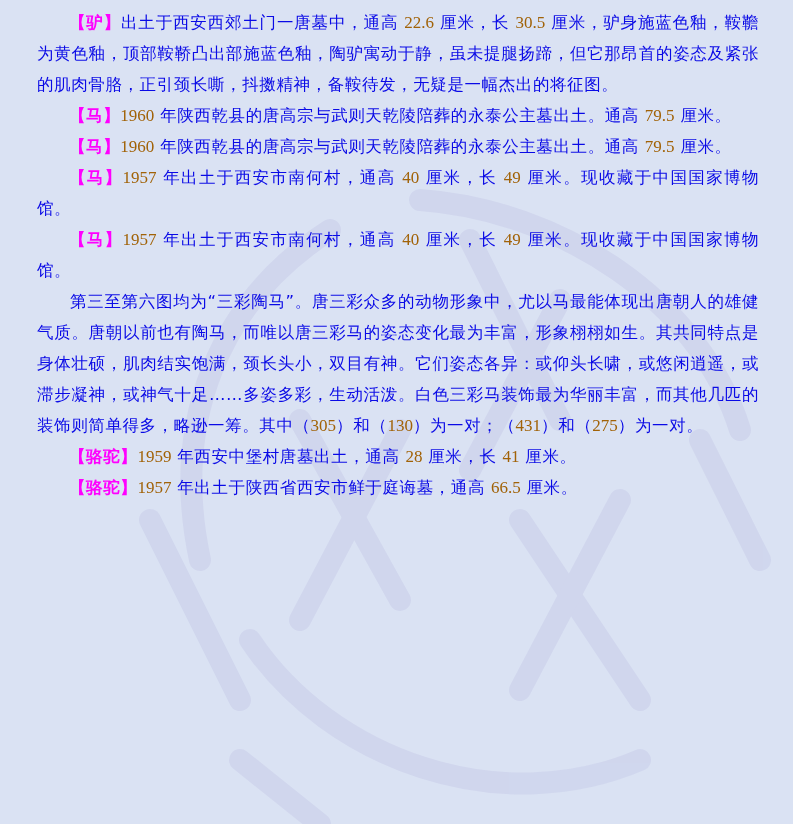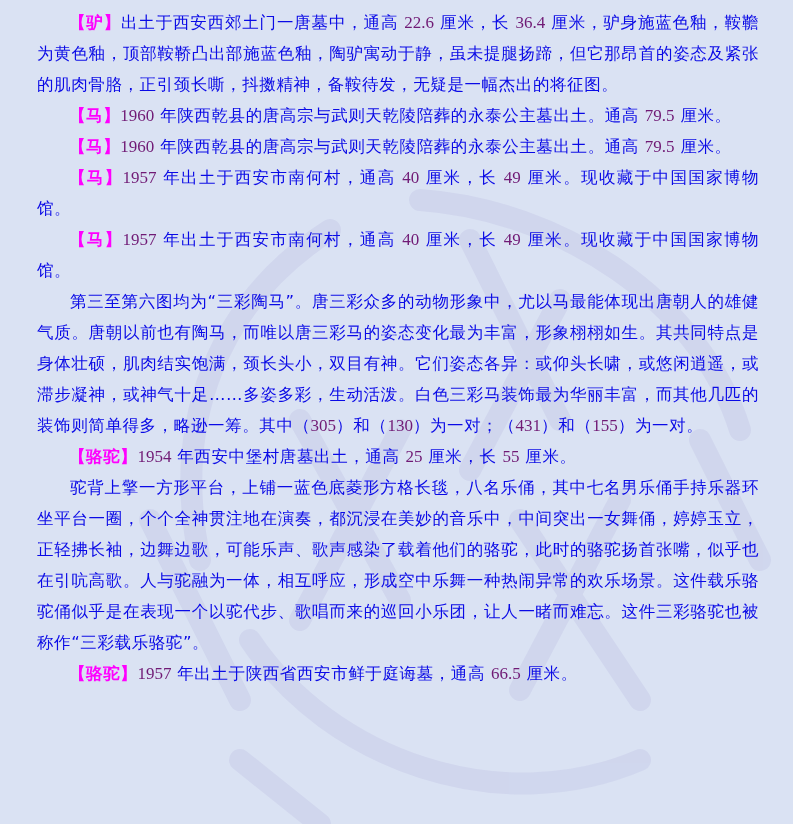--- a/index.html
+++ b/index.html
@@ -39,21 +39,21 @@
       text-align-last: left;
     }
     .tag {
       color: #ff00ff;
       font-weight: bold;
       margin-left: -1px;
     }
     .num {
       font-family: "Liberation Serif", serif;
       font-size: 17px;
-      color: #701a75;
+      color: #a16207;
       letter-spacing: 0;
     }
   </style>
 </head>
 <body>
 
 <svg class="watermark" viewBox="0 0 793 824" xmlns="http://www.w3.org/2000/svg">
   <g fill="none" stroke="#c9cde9" stroke-width="22" stroke-linecap="round" opacity="0.55">
     <path d="M420 200 C 560 210, 700 300, 740 430"></path>
     <path d="M330 230 C 220 300, 170 420, 200 560"></path>
@@ -64,23 +64,22 @@
     <path d="M400 430 L 300 620"></path>
     <path d="M520 520 L 640 700"></path>
     <path d="M620 500 L 520 690"></path>
     <path d="M150 520 L 240 700"></path>
     <path d="M700 440 L 760 560"></path>
     <path d="M240 760 L 320 824"></path>
   </g>
 </svg>
 
 <div class="content">
-  <p class="para"><span class="tag">【驴】</span><span>出土于西安西郊土门一唐墓中，通高 <span class="num">22.6</span> 厘米，长 <span class="num">36.4</span> 厘米，驴身施蓝色釉，鞍韂为黄色釉，顶部鞍鞒凸出部施蓝色釉，陶驴寓动于静，虽未提腿扬蹄，但它那昂首的姿态及紧张的肌肉骨胳，正引颈长嘶，抖擞精神，备鞍待发，无疑是一幅杰出的将征图。</span></p>
+  <p class="para"><span class="tag">【驴】</span><span>出土于西安西郊土门一唐墓中，通高 <span class="num">22.6</span> 厘米，长 <span class="num">30.5</span> 厘米，驴身施蓝色釉，鞍韂为黄色釉，顶部鞍鞒凸出部施蓝色釉，陶驴寓动于静，虽未提腿扬蹄，但它那昂首的姿态及紧张的肌肉骨胳，正引颈长嘶，抖擞精神，备鞍待发，无疑是一幅杰出的将征图。</span></p>
   <p class="para"><span class="tag">【马】</span><span><span class="num">1960</span> 年陕西乾县的唐高宗与武则天乾陵陪葬的永泰公主墓出土。通高 <span class="num">79.5</span> 厘米。</span></p>
   <p class="para"><span class="tag">【马】</span><span><span class="num">1960</span> 年陕西乾县的唐高宗与武则天乾陵陪葬的永泰公主墓出土。通高 <span class="num">79.5</span> 厘米。</span></p>
   <p class="para"><span class="tag">【马】</span><span><span class="num">1957</span> 年出土于西安市南何村，通高 <span class="num">40</span> 厘米，长 <span class="num">49</span> 厘米。现收藏于中国国家博物馆。</span></p>
   <p class="para"><span class="tag">【马】</span><span><span class="num">1957</span> 年出土于西安市南何村，通高 <span class="num">40</span> 厘米，长 <span class="num">49</span> 厘米。现收藏于中国国家博物馆。</span></p>
-  <p class="para"><span>第三至第六图均为“三彩陶马”。唐三彩众多的动物形象中，尤以马最能体现出唐朝人的雄健气质。唐朝以前也有陶马，而唯以唐三彩马的姿态变化最为丰富，形象栩栩如生。其共同特点是身体壮硕，肌肉结实饱满，颈长头小，双目有神。它们姿态各异：或仰头长啸，或悠闲逍遥，或滞步凝神，或神气十足……多姿多彩，生动活泼。白色三彩马装饰最为华丽丰富，而其他几匹的装饰则简单得多，略逊一筹。其中（<span class="num">305</span>）和（<span class="num">130</span>）为一对；（<span class="num">431</span>）和（<span class="num">155</span>）为一对。</span></p>
-  <p class="para"><span class="tag">【骆驼】</span><span><span class="num">1954</span> 年西安中堡村唐墓出土，通高 <span class="num">25</span> 厘米，长 <span class="num">55</span> 厘米。</span></p>
-  <p class="para"><span>驼背上擎一方形平台，上铺一蓝色底菱形方格长毯，八名乐俑，其中七名男乐俑手持乐器环坐平台一圈，个个全神贯注地在演奏，都沉浸在美妙的音乐中，中间突出一女舞俑，婷婷玉立，正轻拂长袖，边舞边歌，可能乐声、歌声感染了载着他们的骆驼，此时的骆驼扬首张嘴，似乎也在引吭高歌。人与驼融为一体，相互呼应，形成空中乐舞一种热闹异常的欢乐场景。这件载乐骆驼俑似乎是在表现一个以驼代步、歌唱而来的巡回小乐团，让人一睹而难忘。这件三彩骆驼也被称作“三彩载乐骆驼”。</span></p>
+  <p class="para"><span>第三至第六图均为“三彩陶马”。唐三彩众多的动物形象中，尤以马最能体现出唐朝人的雄健气质。唐朝以前也有陶马，而唯以唐三彩马的姿态变化最为丰富，形象栩栩如生。其共同特点是身体壮硕，肌肉结实饱满，颈长头小，双目有神。它们姿态各异：或仰头长啸，或悠闲逍遥，或滞步凝神，或神气十足……多姿多彩，生动活泼。白色三彩马装饰最为华丽丰富，而其他几匹的装饰则简单得多，略逊一筹。其中（<span class="num">305</span>）和（<span class="num">130</span>）为一对；（<span class="num">431</span>）和（<span class="num">275</span>）为一对。</span></p>
+  <p class="para"><span class="tag">【骆驼】</span><span><span class="num">1959</span> 年西安中堡村唐墓出土，通高 <span class="num">28</span> 厘米，长 <span class="num">41</span> 厘米。</span></p>
   <p class="para"><span class="tag">【骆驼】</span><span><span class="num">1957</span> 年出土于陕西省西安市鲜于庭诲墓，通高 <span class="num">66.5</span> 厘米。</span></p>
 
 </div>
 
 </body></html>

